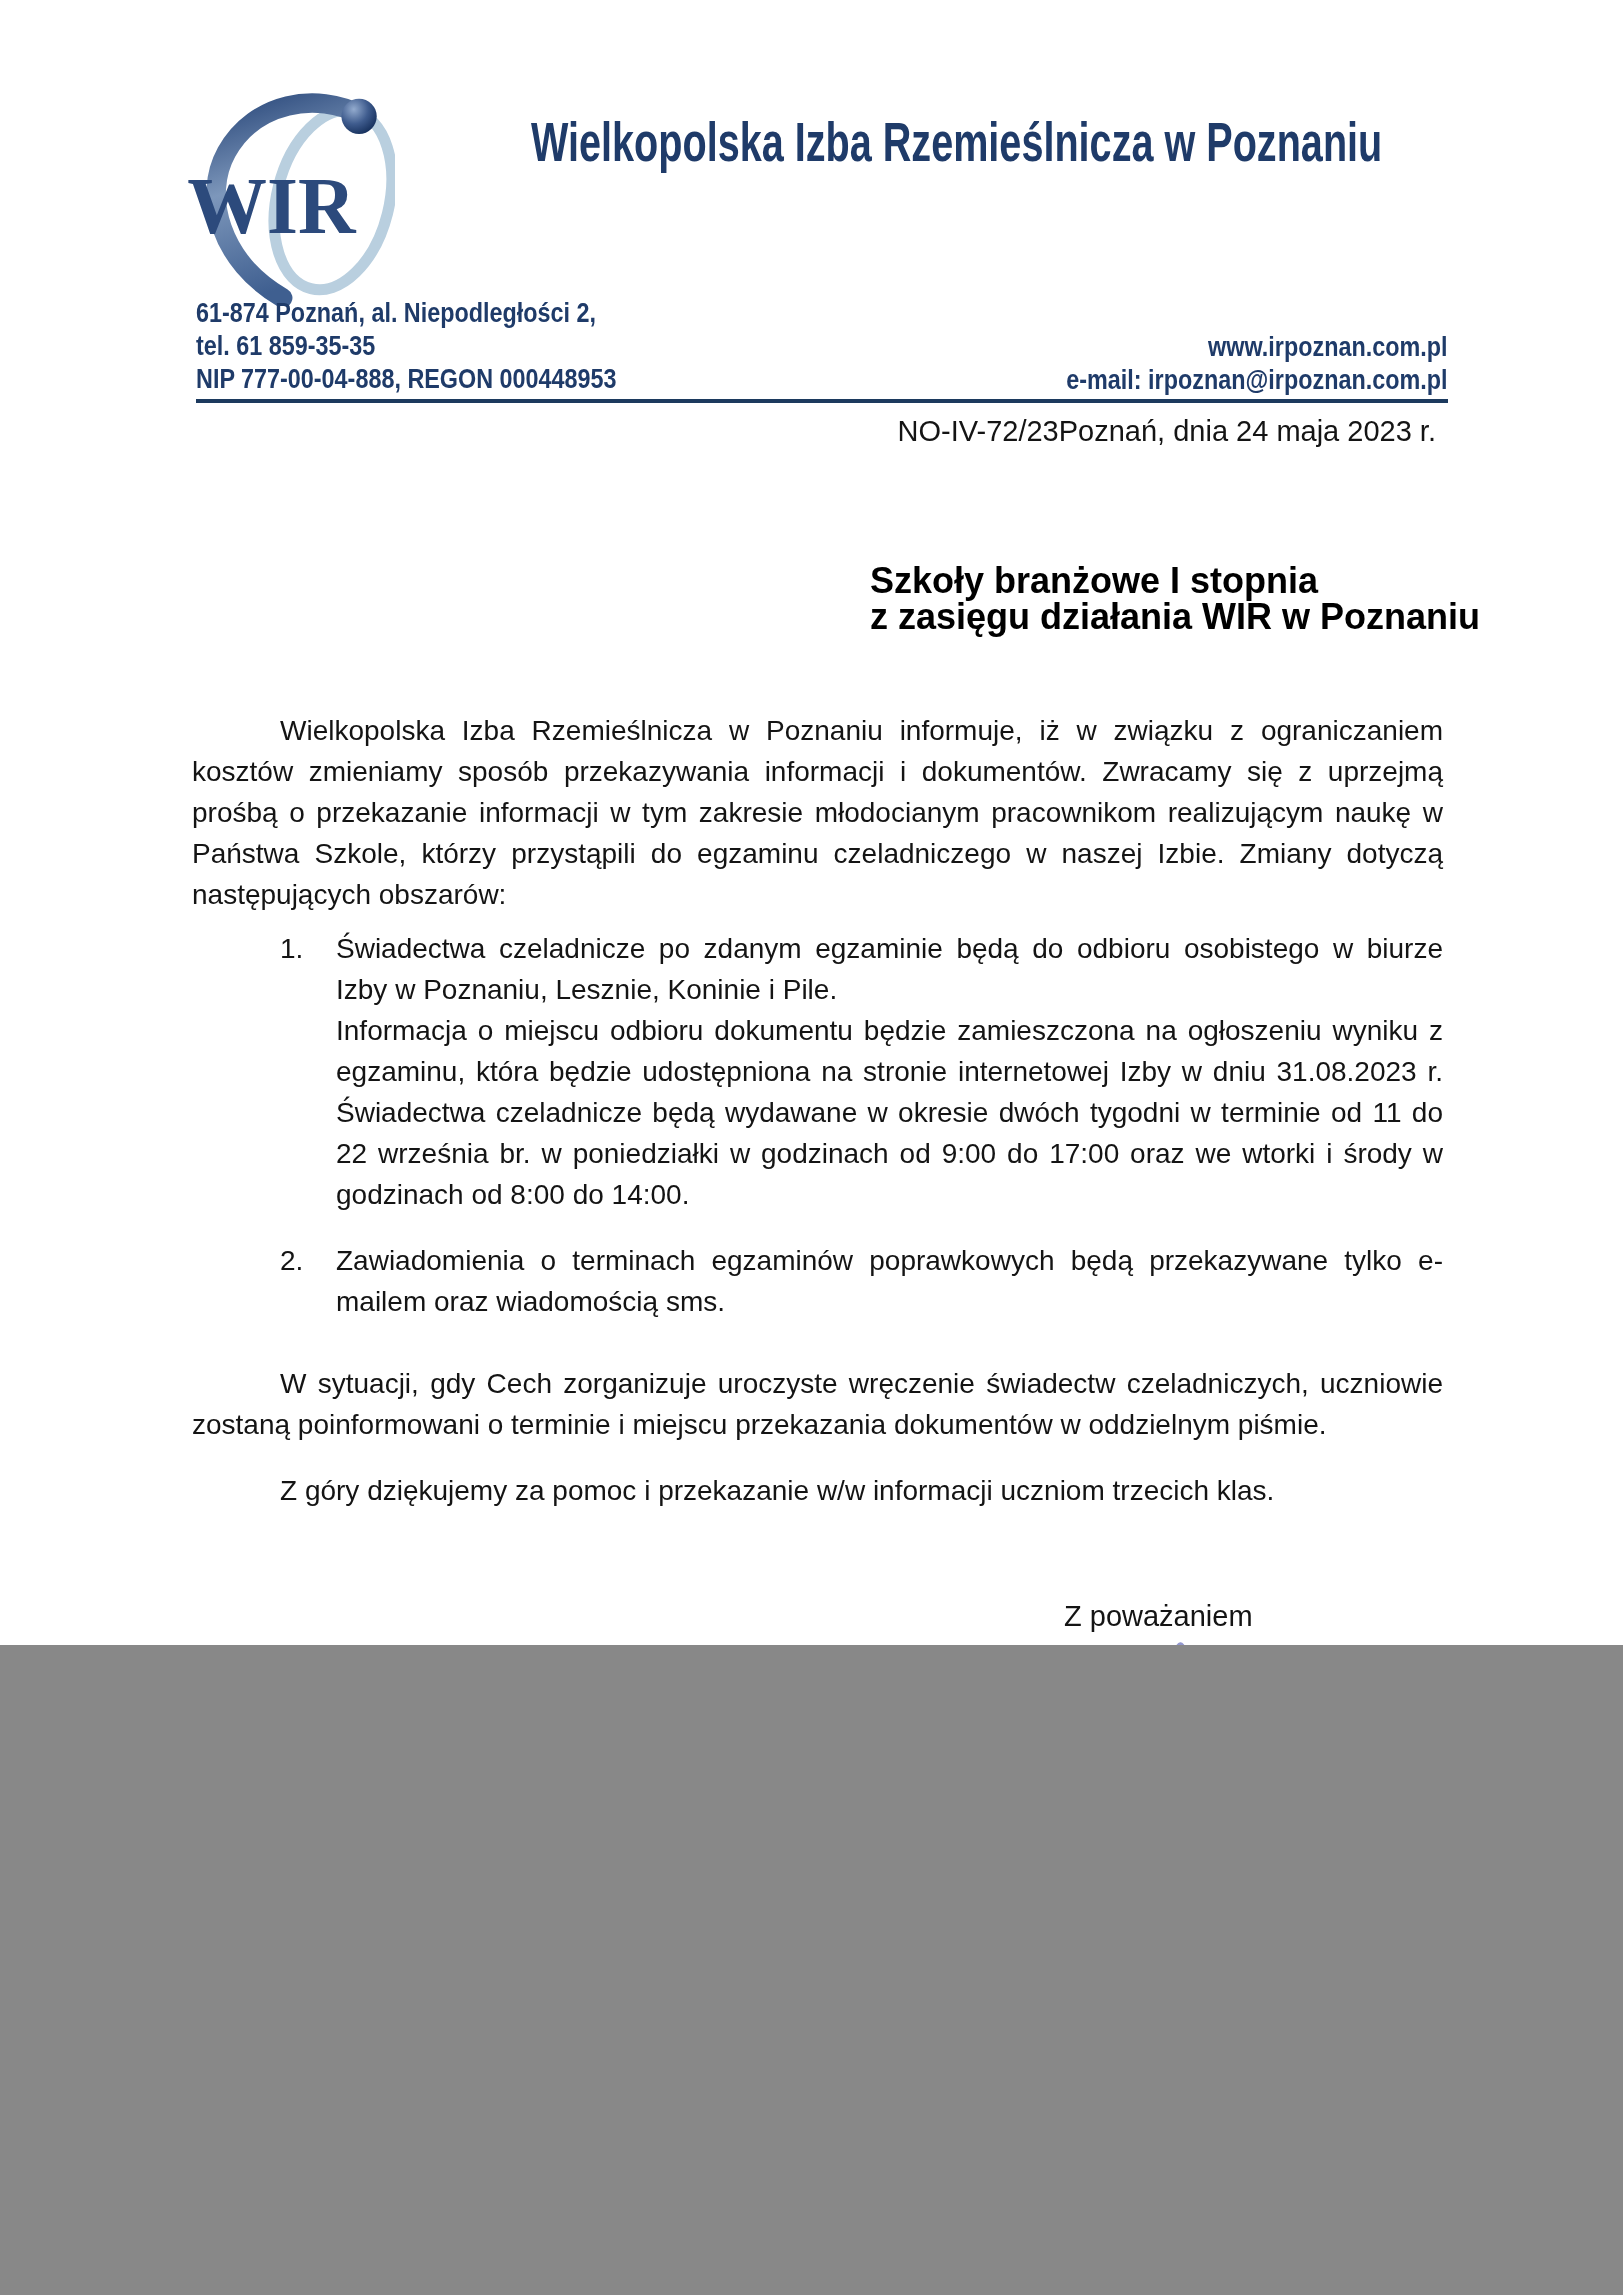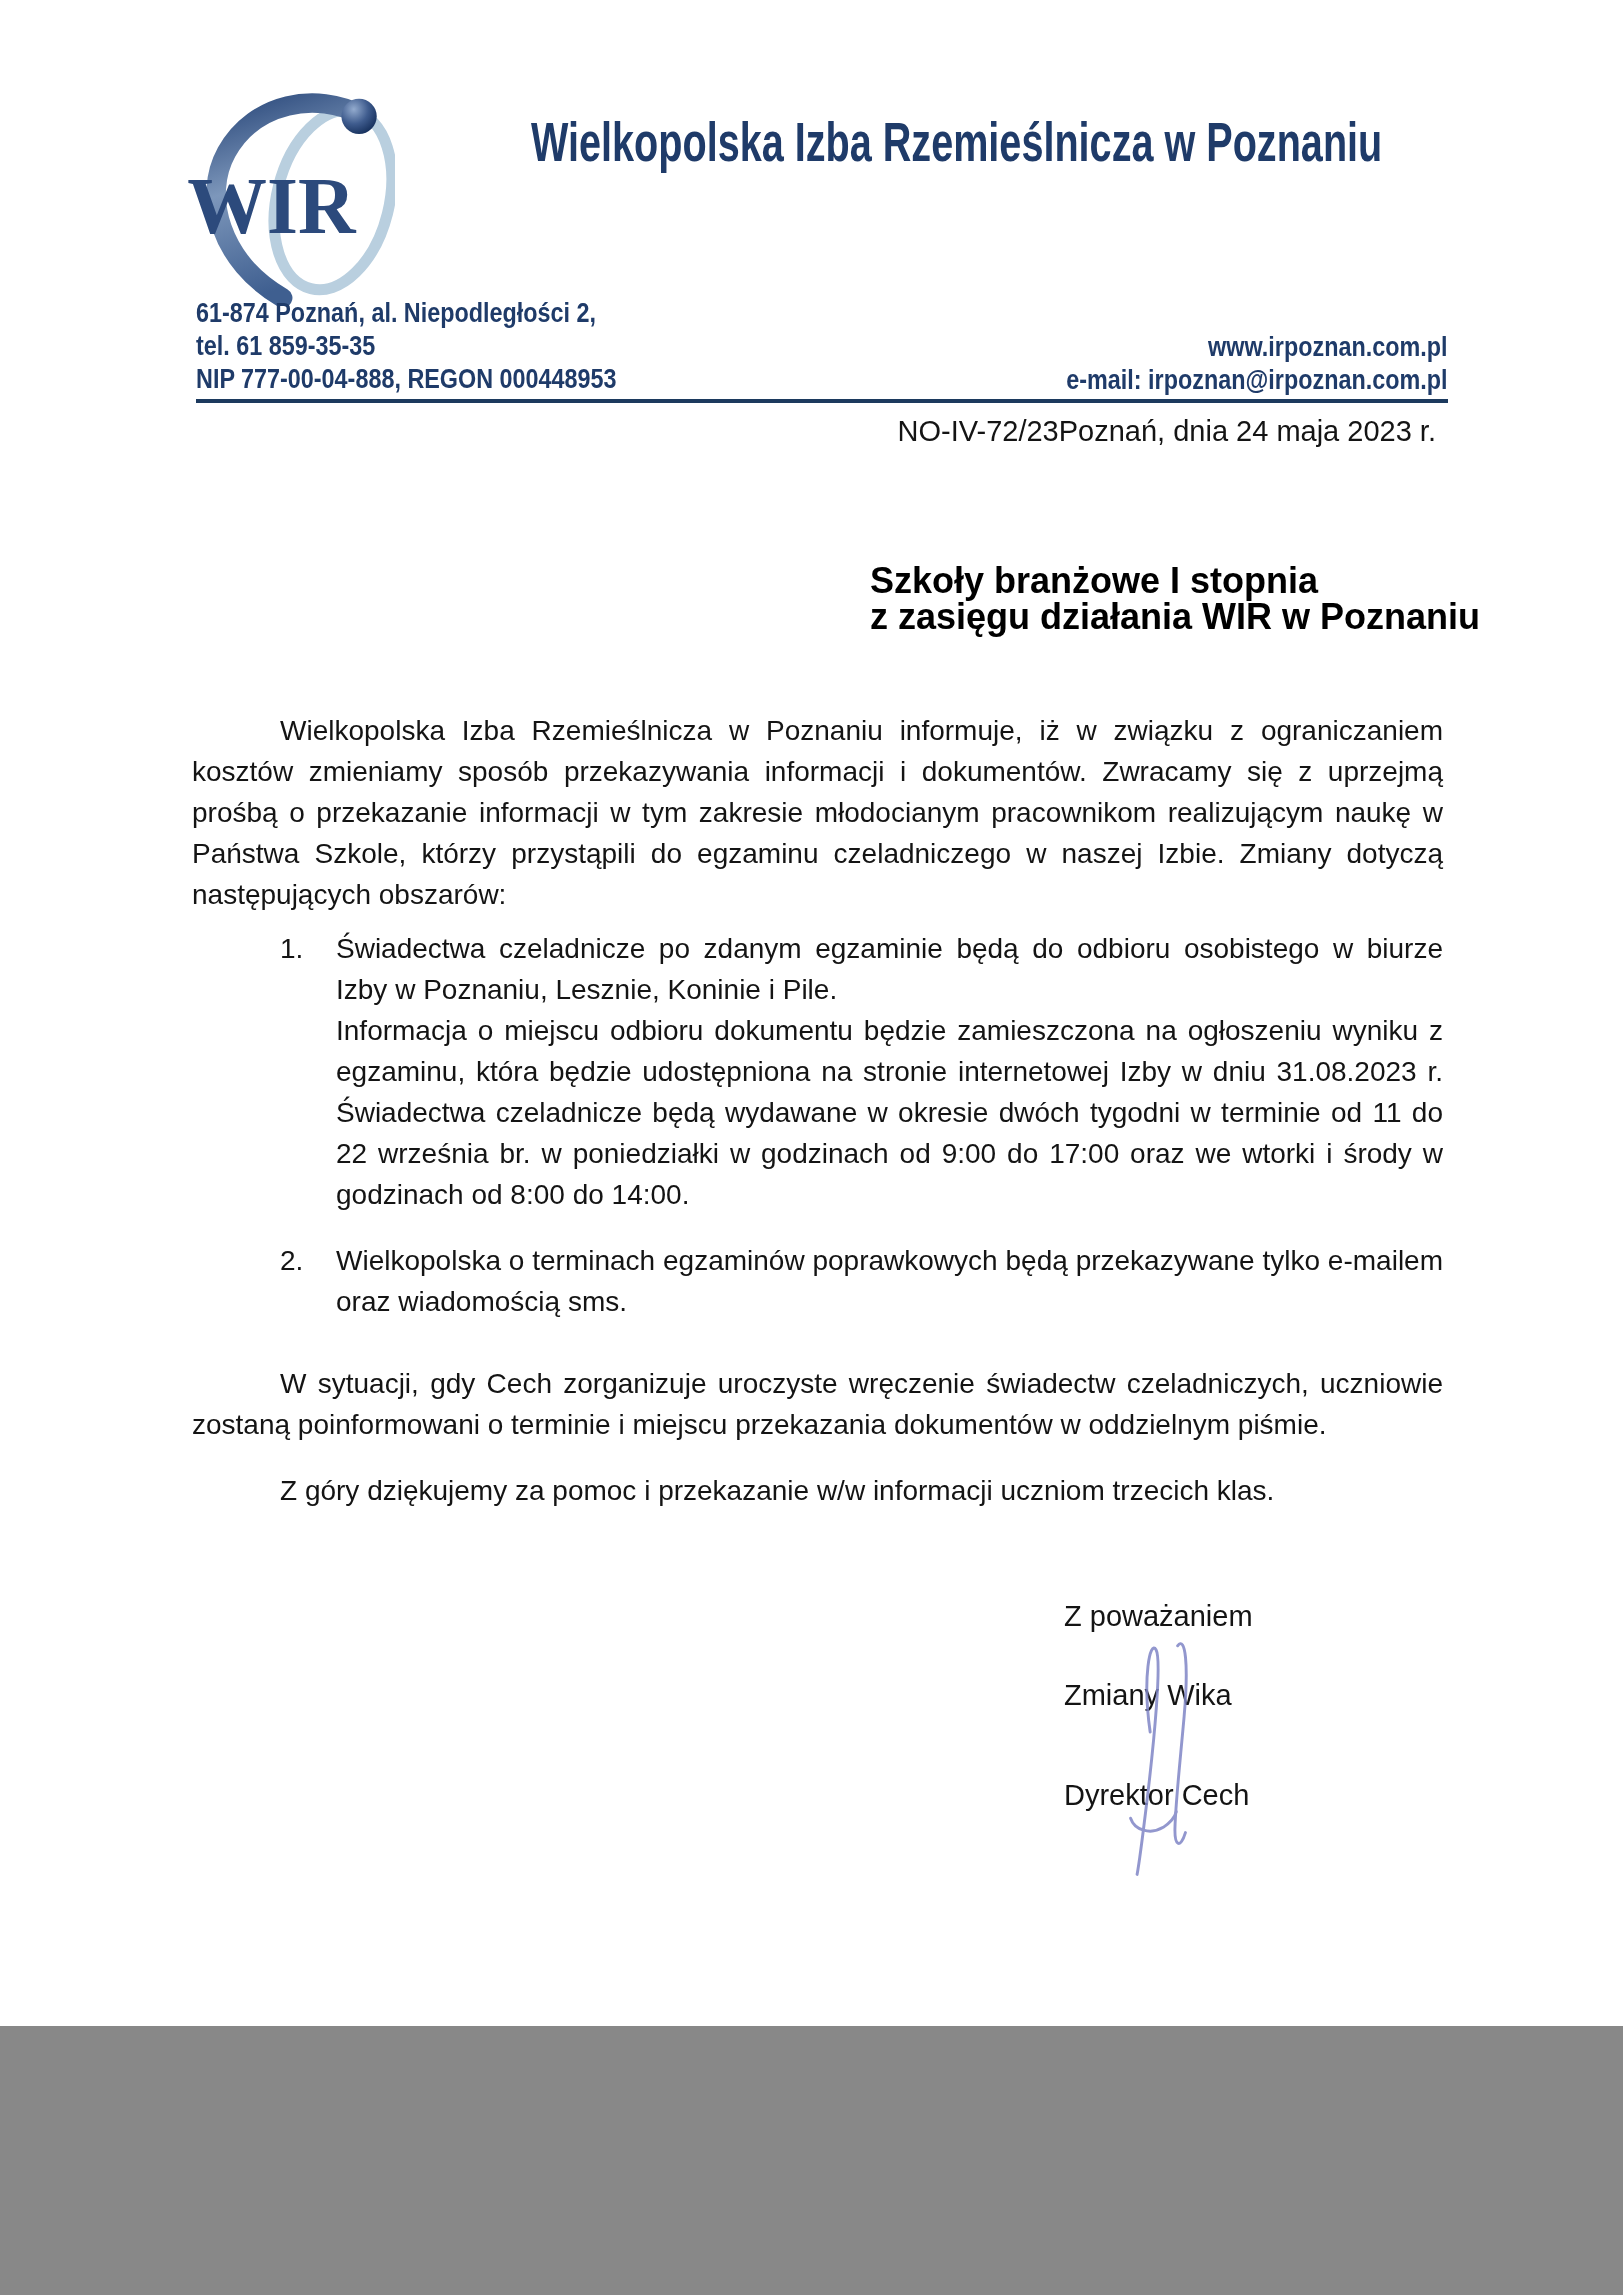--- a/index.html
+++ b/index.html
@@ -7,21 +7,21 @@
     --rule:#1c3a5e;
     --ink:#141414;
     --sig:#8086c6;
     --logo-letter:#2c4a7c;
     --logo-light:#b9cfdf;
     --paper:#ffffff;
   }
   html,body{margin:0;padding:0;background:#888;}
   .page{
     position:relative;
-    width:1623px;height:2026px;
+    width:1623px;height:1645px;
     background:var(--paper);
     font-family:"Liberation Sans", sans-serif;
     color:var(--ink);
     overflow:hidden;
   }
   
   .logo{position:absolute;left:186px;top:90px;width:209px;height:216px;}
   .org-title{
     position:absolute;left:531px;top:110px;
     font-size:55px;font-weight:bold;color:var(--navy);
@@ -132,21 +132,21 @@
     <p class="indent">Wielkopolska Izba Rzemieślnicza w Poznaniu informuje, iż w związku z ograniczaniem kosztów zmieniamy sposób przekazywania informacji i dokumentów. Zwracamy się z uprzejmą prośbą o przekazanie informacji w tym zakresie młodocianym pracownikom realizującym naukę w Państwa Szkole, którzy przystąpili do egzaminu czeladniczego w naszej Izbie. Zmiany dotyczą następujących obszarów:</p>
 
     <div class="list">
       <div class="list-item">
         <span class="num">1.</span>
         <p>Świadectwa czeladnicze po zdanym egzaminie będą do odbioru osobistego w biurze Izby w Poznaniu, Lesznie, Koninie i Pile.</p>
         <p>Informacja o miejscu odbioru dokumentu będzie zamieszczona na ogłoszeniu wyniku z egzaminu, która będzie udostępniona na stronie internetowej Izby w dniu 31.08.2023 r. Świadectwa czeladnicze będą wydawane w okresie dwóch tygodni w terminie od 11 do 22 września br. w poniedziałki w godzinach od 9:00 do 17:00 oraz we wtorki i środy w godzinach od 8:00 do 14:00.</p>
       </div>
       <div class="list-item">
         <span class="num">2.</span>
-        <p>Wielkopolska o terminach egzaminów poprawkowych będą przekazywane tylko e-mailem oraz wiadomością sms.</p>
+        <p>Zawiadomienia o terminach egzaminów poprawkowych będą przekazywane tylko e-mailem oraz wiadomością sms.</p>
       </div>
     </div>
 
     <p class="indent outro-1">W sytuacji, gdy Cech zorganizuje uroczyste wręczenie świadectw czeladniczych, uczniowie zostaną poinformowani o terminie i miejscu przekazania dokumentów w oddzielnym piśmie.</p>
     <p class="indent outro-2">Z góry dziękujemy za pomoc i przekazanie w/w informacji uczniom trzecich klas.</p>
   </div>
 
   <div class="closing">
     <p class="salutation">Z poważaniem</p>
     <p class="signer-name">Zmiany Wika</p>

